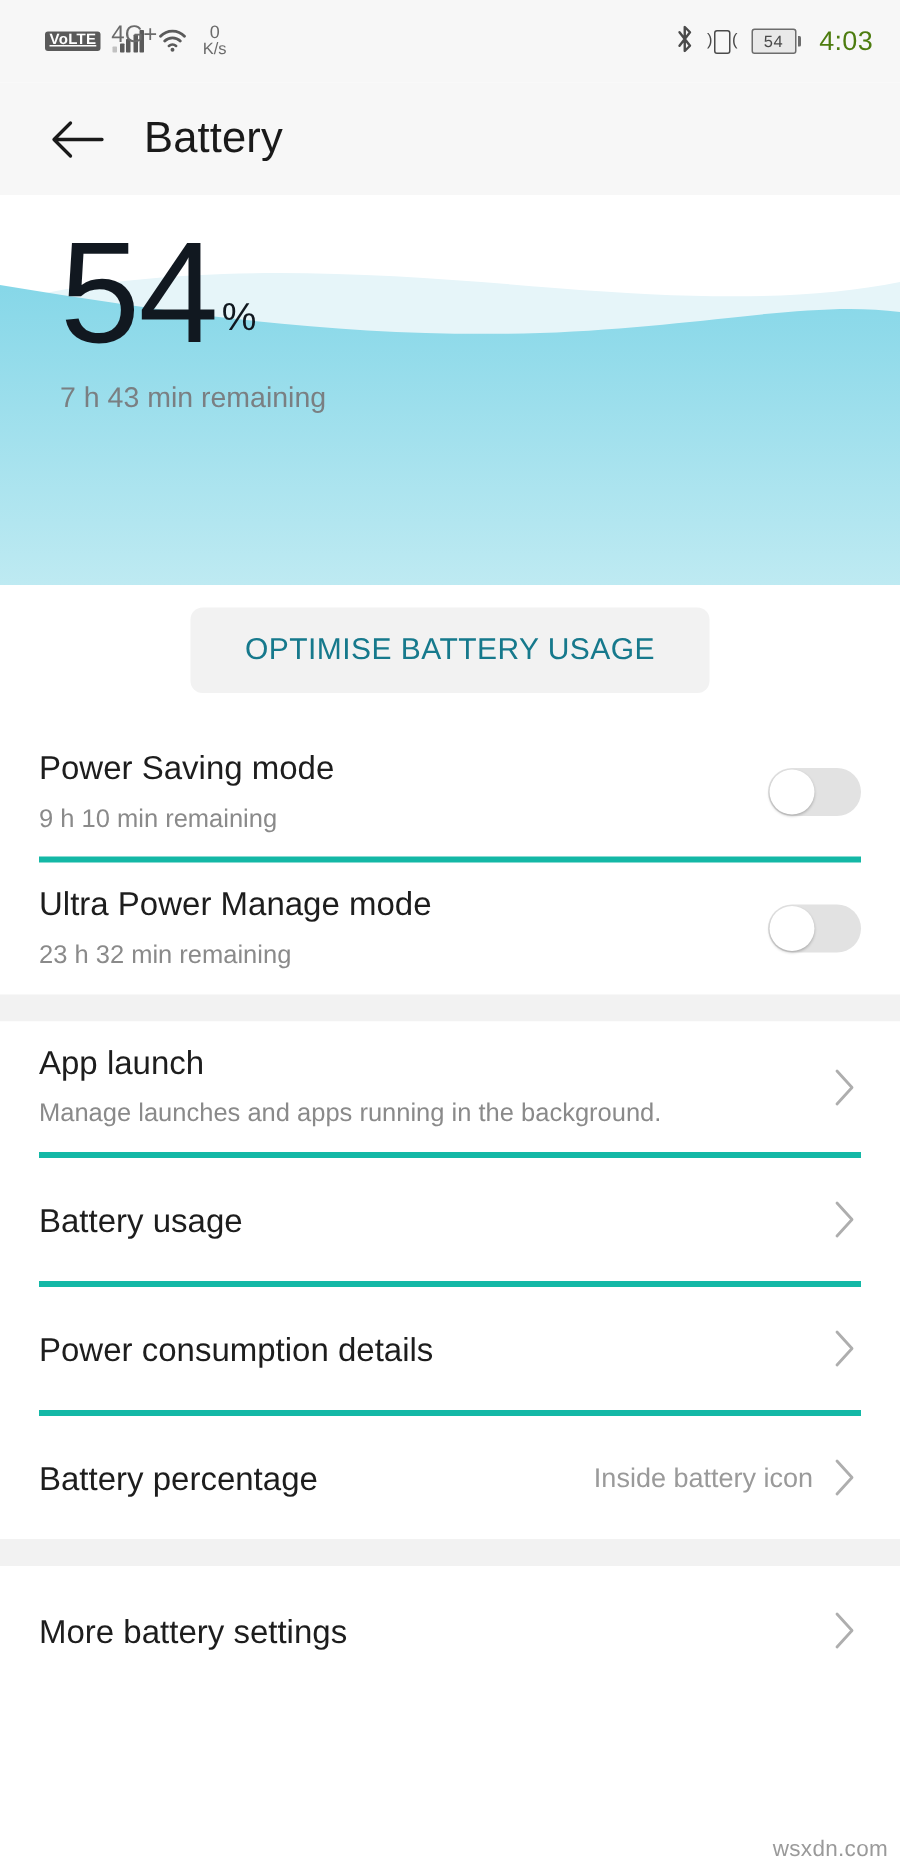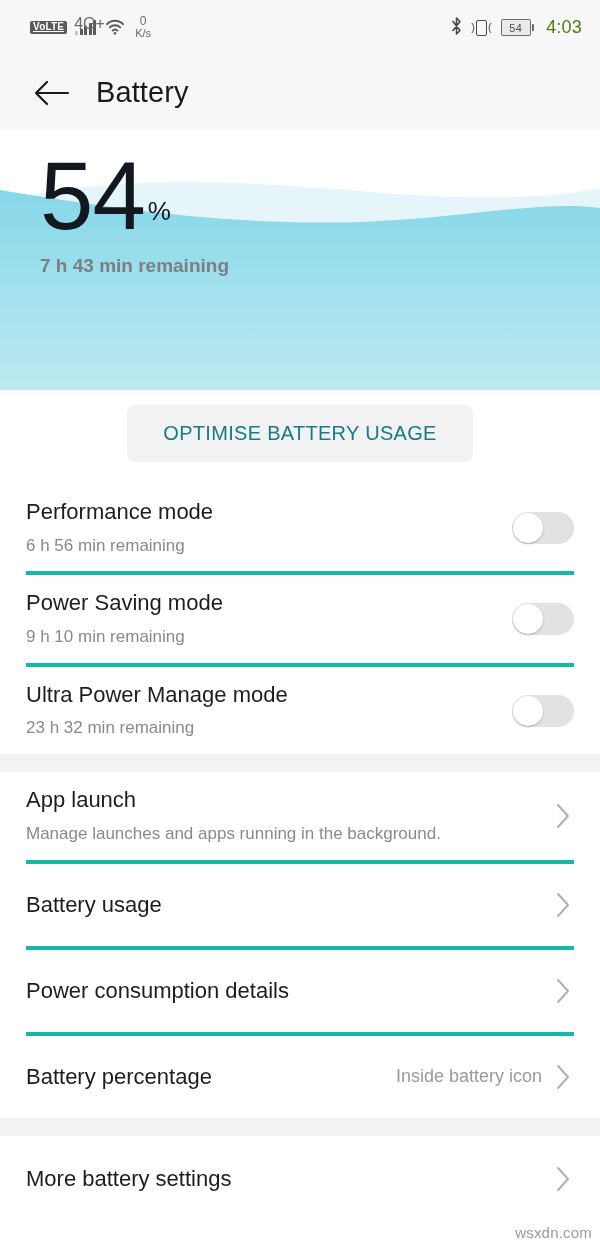--- a/index.html
+++ b/index.html
@@ -68,21 +68,21 @@
   .back { width:44px; height:44px; display:flex; align-items:center; justify-content:center; }
   .title { font-size:29px; color:#1a1a1a; margin-left:22px; letter-spacing:.1px; }
 
   
   .hero { position:relative; height:260px; background:#ffffff; overflow:hidden; }
   .hero svg.waves { position:absolute; left:0; top:0; width:600px; height:260px; display:block; }
   .hero-text { position:absolute; left:40px; top:20px; }
   .pct-row { display:flex; align-items:flex-end; }
   .pct { font-size:96px; line-height:.95; color:#111820; font-weight:300; letter-spacing:-1px; }
   .pct-sym { font-size:26px; color:#111820; font-weight:400; margin-left:3px; margin-bottom:14px; }
-  .remaining { font-size:19px; color:#7a7f82; margin-top:14px;font-weight:bold; }
+  .remaining { font-size:19px; color:#7a7f82; margin-top:14px; }
 
   
   .optimise-wrap { display:flex; justify-content:center; padding: 15px 0 22px 0; background:#fff; }
   .optimise {
     background:#F2F2F2; color:#16798C;
     font-size:20px; letter-spacing:.3px;
     padding: 17px 36px; border-radius:8px; border:none;
     font-family:"Liberation Sans", sans-serif;
     cursor:pointer;
   }
@@ -194,50 +194,41 @@
       <div class="remaining">7 h 43 min remaining</div>
     </div>
   </div>
 
   <div class="optimise-wrap">
     <button class="optimise">OPTIMISE BATTERY USAGE</button>
   </div>
 
   <div class="section">
 
-    <div class="row">
-      <div class="row-main">
-        <div class="row-title">Performance mode</div>
-        <div class="row-sub">6 h 56 min remaining</div>
+
+    <div class="row">
+      <div class="row-main">
+        <div class="row-title">Power Saving mode</div>
+        <div class="row-sub">9 h 10 min remaining</div>
       </div>
       <div class="switch">
           <span class="knob"></span>
         </div>
     </div>
 
     <div class="row">
       <div class="row-main">
-        <div class="row-title">Power Saving mode</div>
-        <div class="row-sub">9 h 10 min remaining</div>
+        <div class="row-title">Ultra Power Manage mode</div>
+        <div class="row-sub">23 h 32 min remaining</div>
       </div>
       <div class="switch">
           <span class="knob"></span>
         </div>
     </div>
 
-    <div class="row">
-      <div class="row-main">
-        <div class="row-title">Ultra Power Manage mode</div>
-        <div class="row-sub">23 h 32 min remaining</div>
-      </div>
-      <div class="switch">
-          <span class="knob"></span>
-        </div>
-    </div>
-
   </div>
 
   <div class="gap"></div>
 
   <div class="section">
 
     <div class="row app-launch">
       <div class="row-main">
         <div class="row-title">App launch</div>
         <div class="row-sub">Manage launches and apps running in the background.</div>

